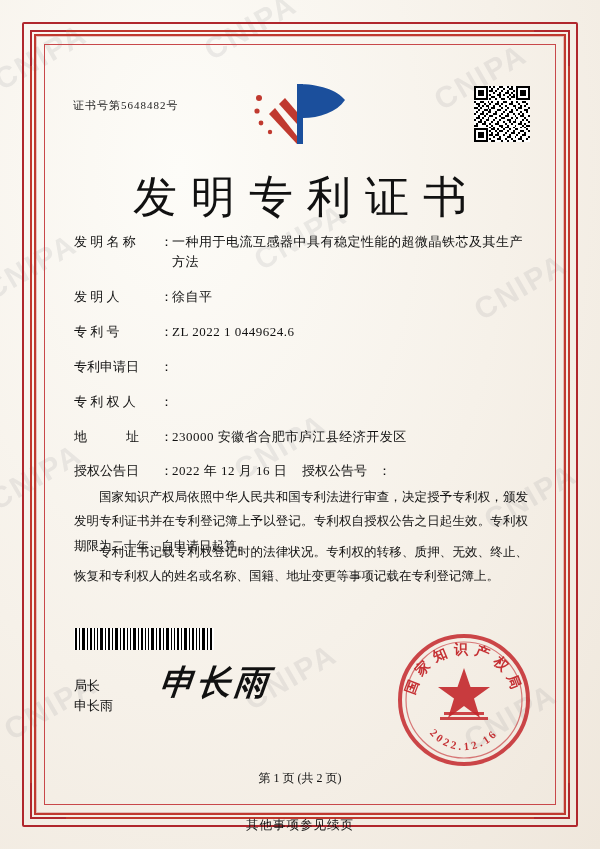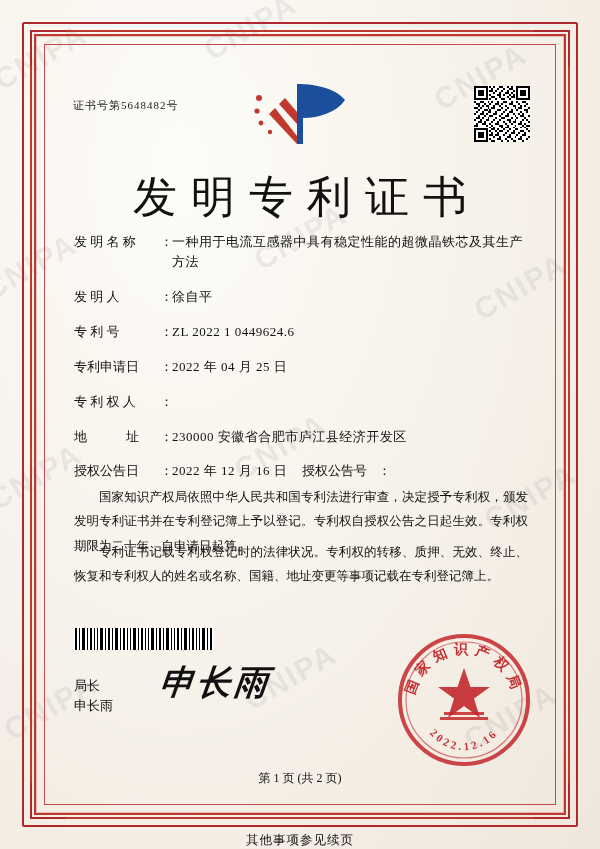--- a/index.html
+++ b/index.html
@@ -158,21 +158,21 @@
   .seal{
     position:absolute;right:6px;top:570px;
     width:140px;height:140px;
   }
 
   .page-no{
     position:absolute;left:0;right:0;top:710px;
     text-align:center;font-size:12px;color:#111;
   }
   .footer-note{
-    position:absolute;left:0;right:0;bottom:0;
+    position:absolute;left:0;right:0;bottom:15px;
     text-align:center;font-size:12.5px;color:#111;letter-spacing:1px;
   }
 </style>
 </head>
 <body>
 
 <div class="page">
 
   <div class="wm wm1">CNIPA</div>
   <div class="wm wm2">CNIPA</div>
@@ -445,21 +445,20 @@
 
       <div class="field">
         <span class="flabel">专 利 号</span>
         <span class="fcolon">：</span>
         <span class="fvalue">ZL 2022 1 0449624.6</span>
       </div>
 
       <div class="field">
         <span class="flabel">专利申请日</span>
         <span class="fcolon">：</span>
-        <span class="fvalue">2022 年 04 月 25 日</span>
       </div>
 
       <div class="field">
         <span class="flabel">专 利 权 人</span>
         <span class="fcolon">：</span>
       </div>
 
       <div class="field">
         <span class="flabel">地　　　址</span>
         <span class="fcolon">：</span>

